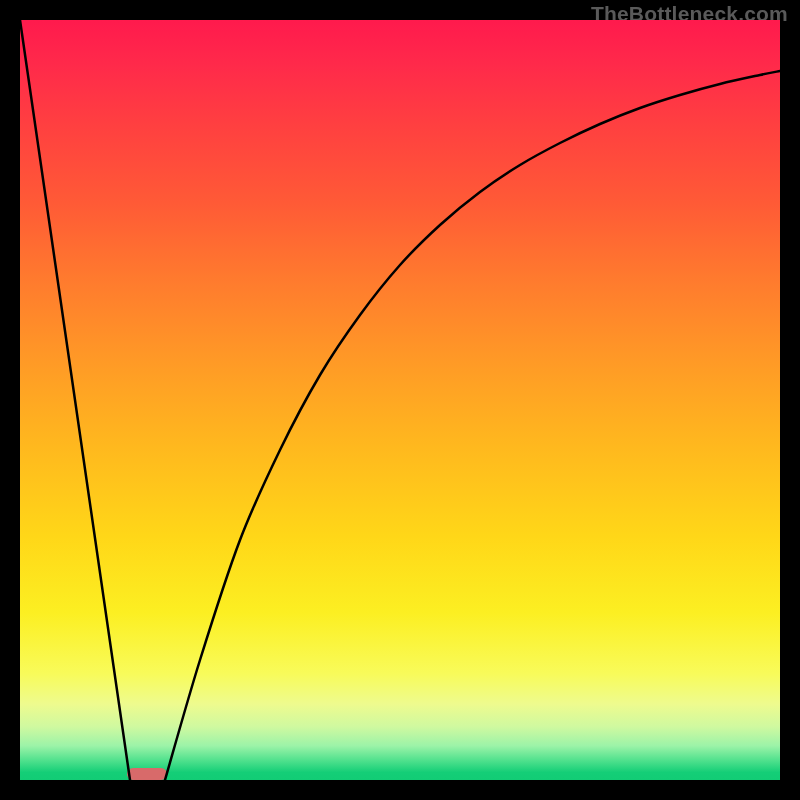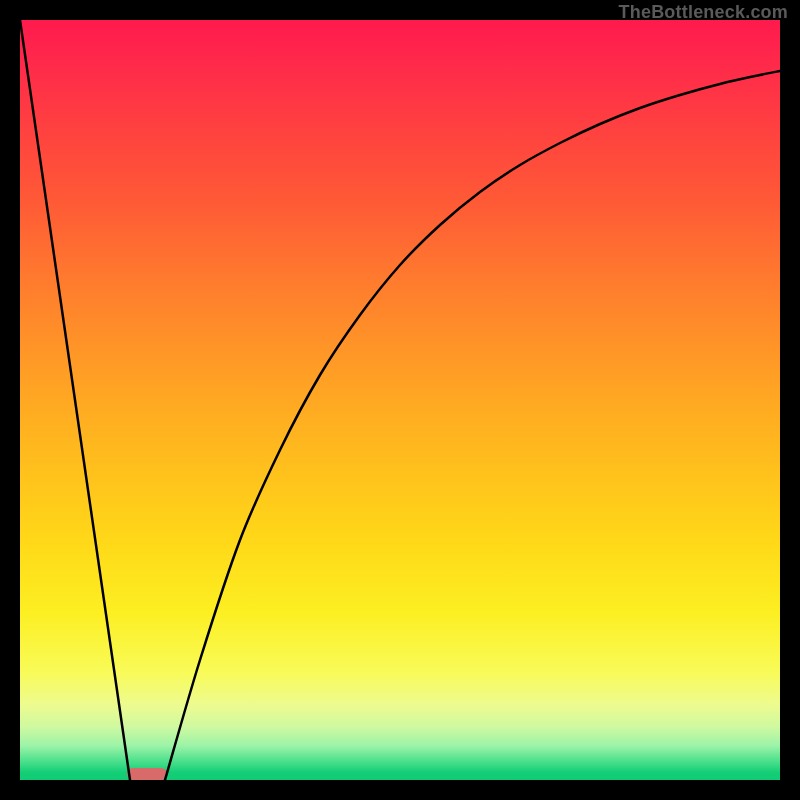--- a/index.html
+++ b/index.html
@@ -45,21 +45,21 @@
     position: absolute;
     height: 12px;
     border-radius: 6px;
     background: #d86a6a;
   }
   .watermark {
     position: absolute;
     top: 2px;
     right: 12px;
     font-family: Arial, Helvetica, sans-serif;
-    font-size: 18px;
+    font-size: 21px;
     font-weight: 600;
     color: #5a5a5a;
     letter-spacing: 0.2px;
   }
   svg.curves {
     position: absolute;
     left: 0; top: 0; width: 100%; height: 100%;
   }
 </style>
 </head>

